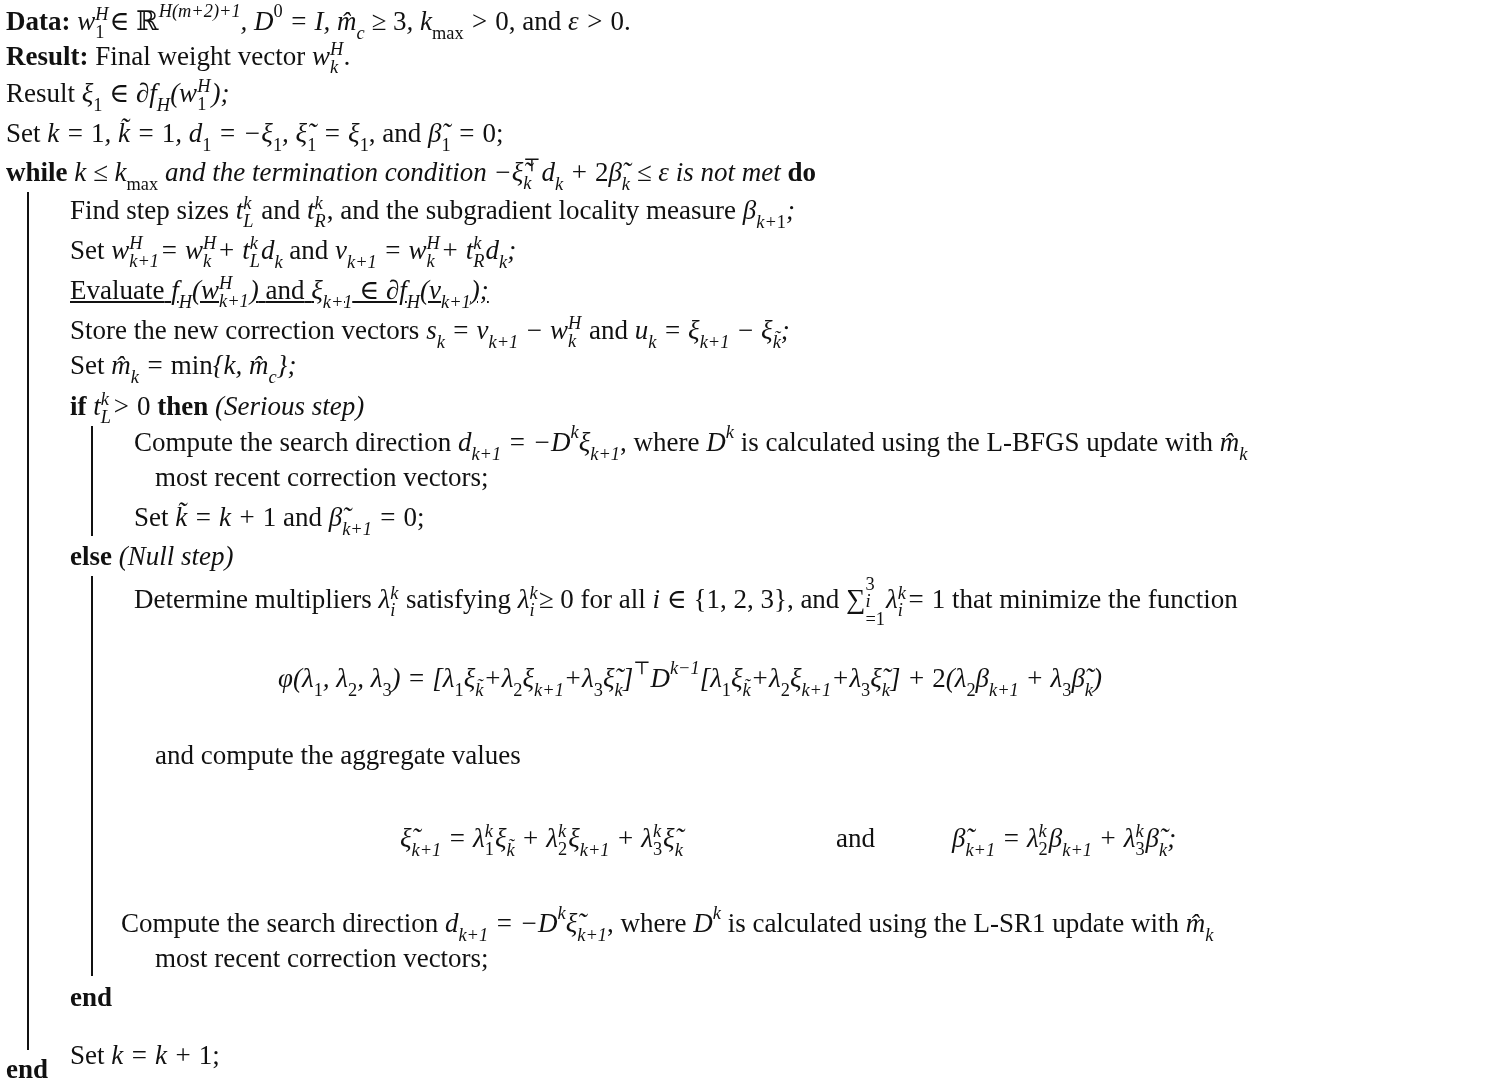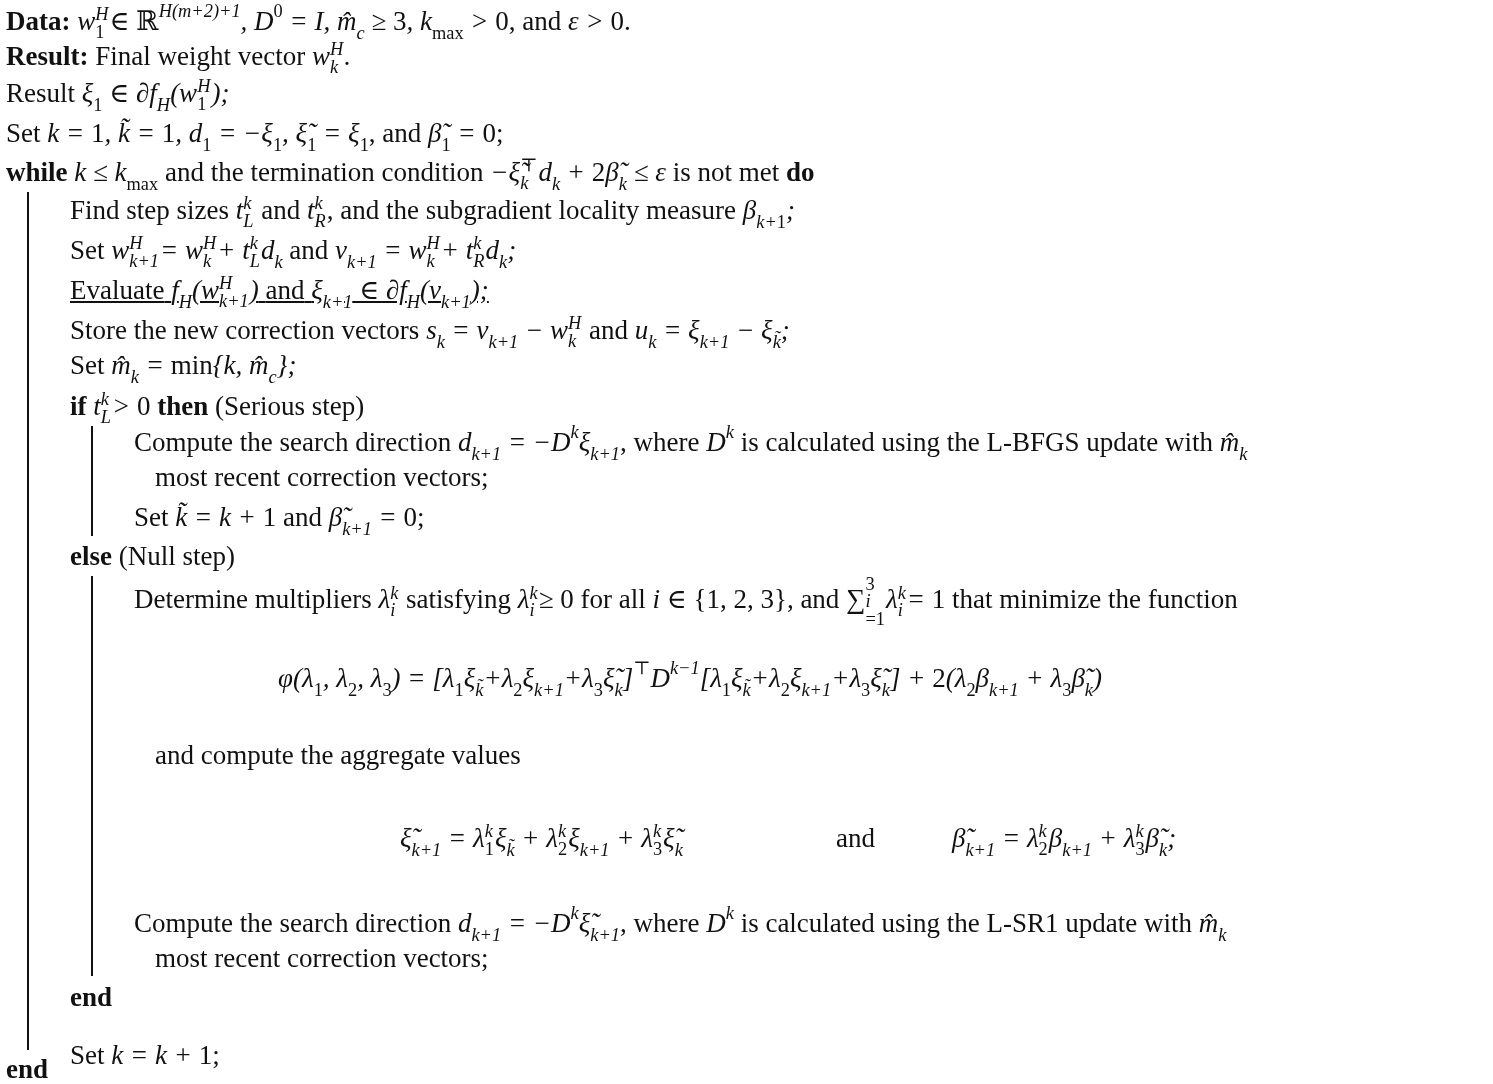--- a/index.html
+++ b/index.html
@@ -3,21 +3,21 @@
 <meta charset="utf-8">
 <style>
   html, body { margin: 0; padding: 0; background: #ffffff; }
   body {
     width: 1493px; height: 1084px; overflow: hidden; position: relative;
     font-family: "Liberation Serif", "DejaVu Serif", serif;
     color: #111111; font-size: 27px;
   }
   .line { position: absolute; white-space: nowrap; line-height: 34px; }
   .kw { font-weight: bold; }
-  .it { }
+  .it { font-style: italic; }
   .m { font-style: italic; }
   .rm { font-style: normal; }
   sub, sup { font-size: 0.68em; line-height: 0; position: relative; }
   sub { top: 0.15em; }
   sup { top: -0.15em; }
   .ss { display: inline-block; vertical-align: middle; line-height: 0.95em; text-align: left; font-size: 0.68em; font-style: italic; margin-right: 1px; }
   .ss span { display: block; }
   .vbar { position: absolute; width: 2px; background: #111111; }
   .disp { position: absolute; white-space: nowrap; line-height: 40px; }
 </style>
@@ -140,21 +140,21 @@
 <div class="line" style="left:155px; top:738px;">and compute the aggregate values</div>
 
 <div class="disp" style="left:400px; top:818px;">
   <span class="m">ξ̃<sub>k+1</sub> = λ<span class="ss"><span>k</span><span class="rm">1</span></span>ξ<sub>k̃</sub> + λ<span class="ss"><span>k</span><span class="rm">2</span></span>ξ<sub>k+1</sub> + λ<span class="ss"><span>k</span><span class="rm">3</span></span>ξ̃<sub>k</sub></span>
 </div>
 <div class="disp" style="left:836px; top:818px;">and</div>
 <div class="disp" style="left:952px; top:818px;">
   <span class="m">β̃<sub>k+1</sub> = λ<span class="ss"><span>k</span><span class="rm">2</span></span>β<sub>k+1</sub> + λ<span class="ss"><span>k</span><span class="rm">3</span></span>β̃<sub>k</sub>;</span>
 </div>
 
-<div class="line" style="left:134px; top:906px;">
+<div class="line" style="left:121px; top:906px;">
   <span>Compute the search direction</span>
   <span class="m">d<sub>k+1</sub> = −D<sup>k</sup>ξ̃<sub>k+1</sub></span><span>, where</span>
   <span class="m">D<sup>k</sup></span>
   <span>is calculated using the L-SR1 update with</span>
   <span class="m">m̂<sub>k</sub></span>
 </div>
 <div class="line" style="left:155px; top:941px;">most recent correction vectors;</div>
 
 <div class="line kw" style="left:70px; top:980px;">end</div>
 

